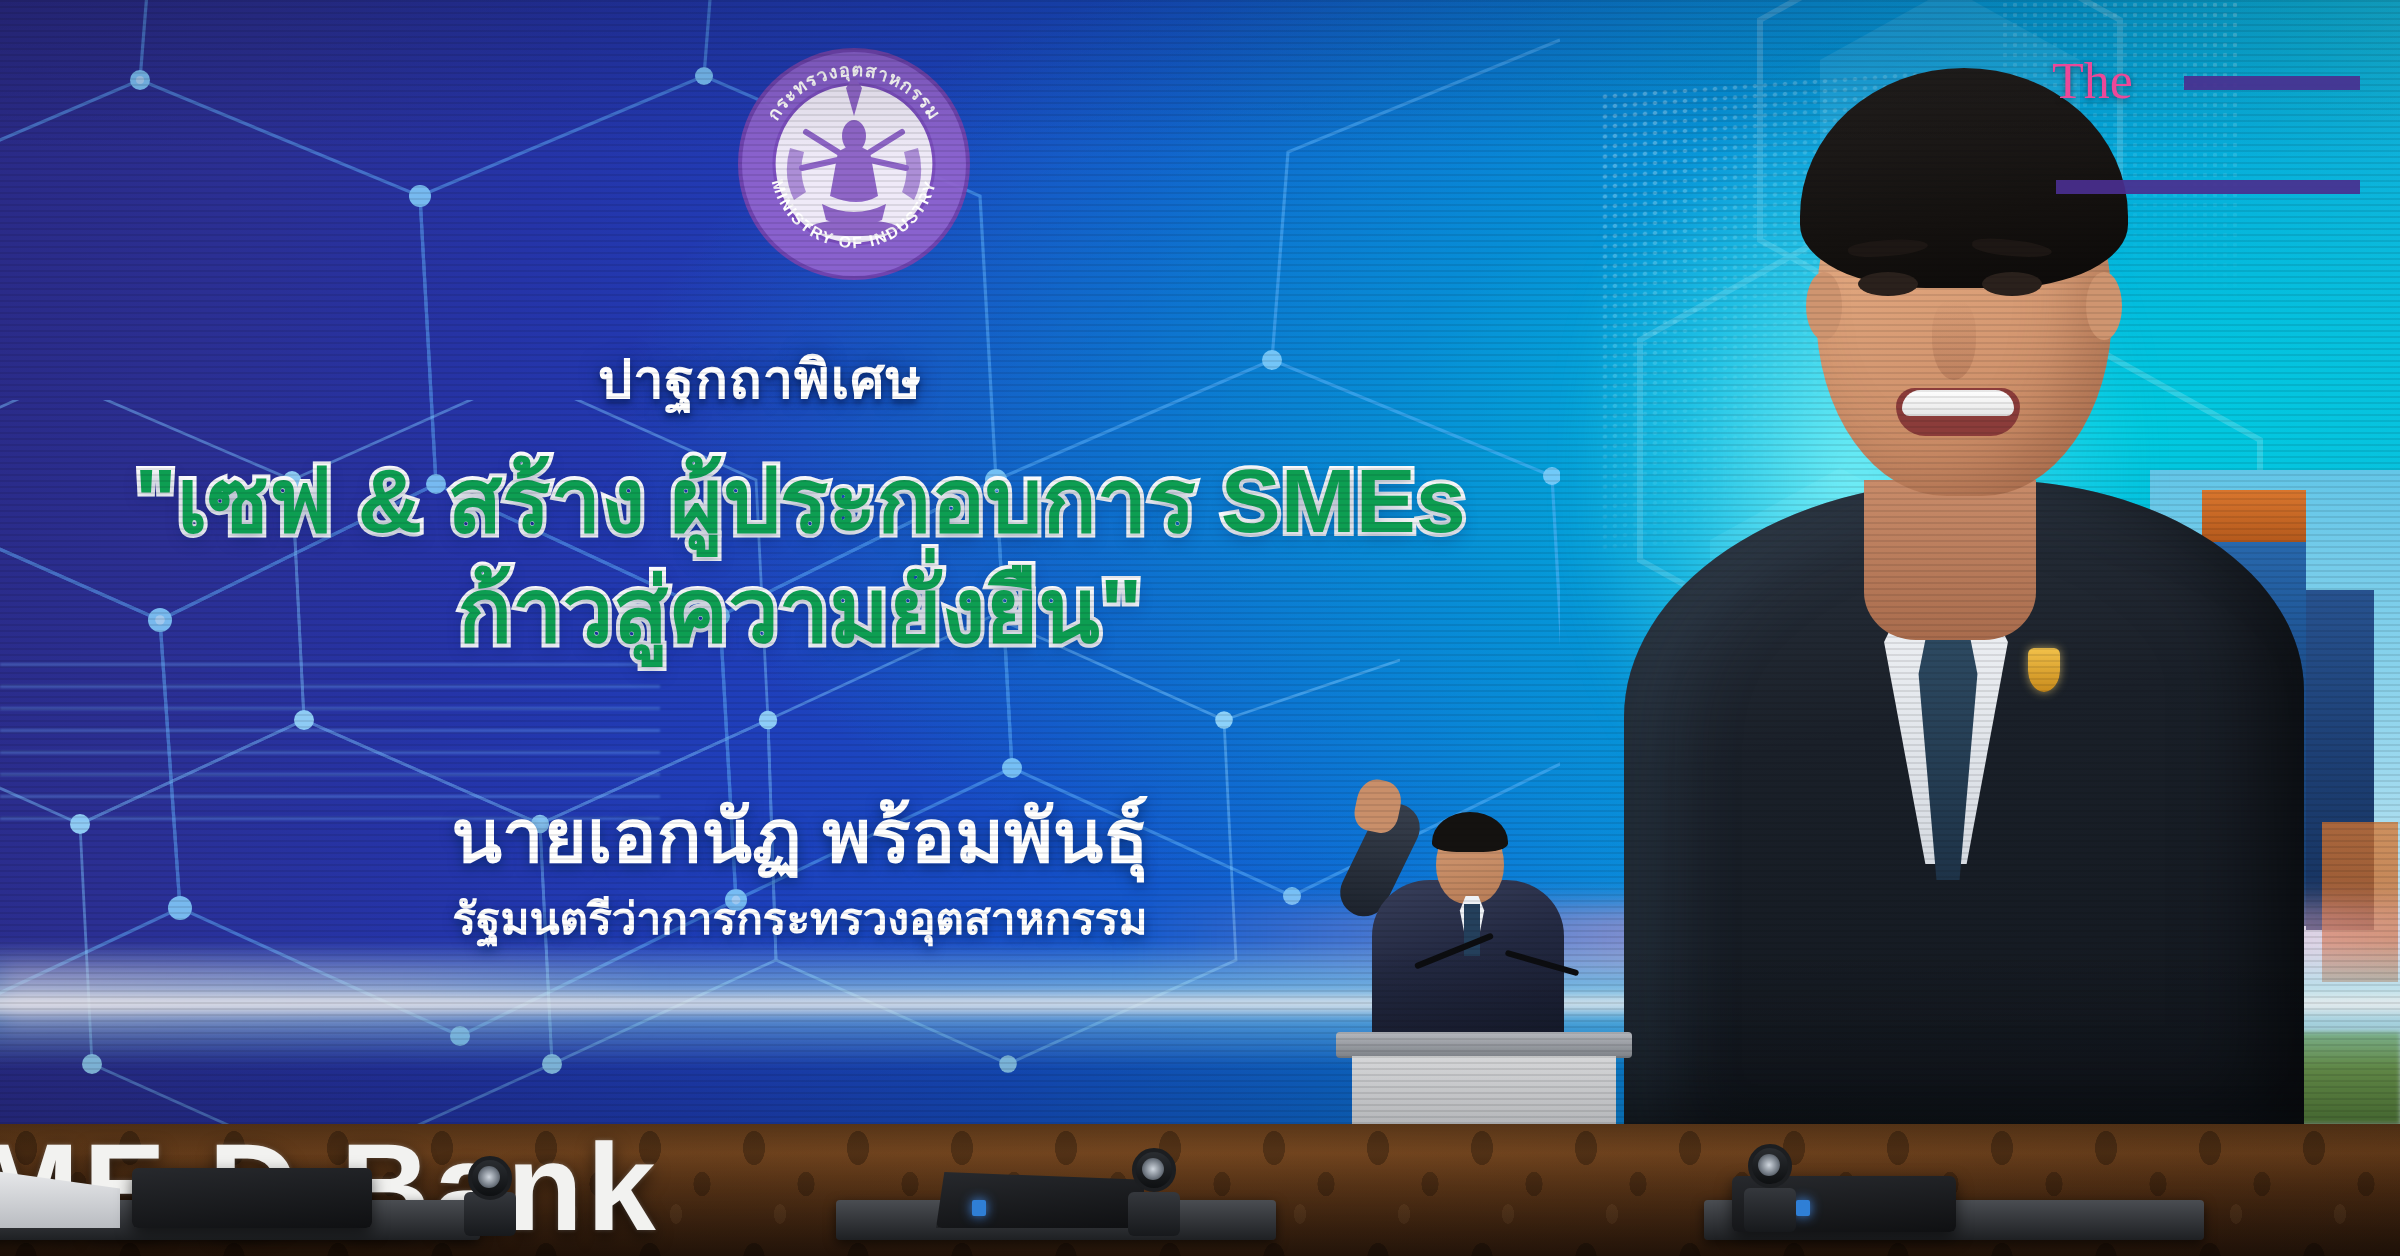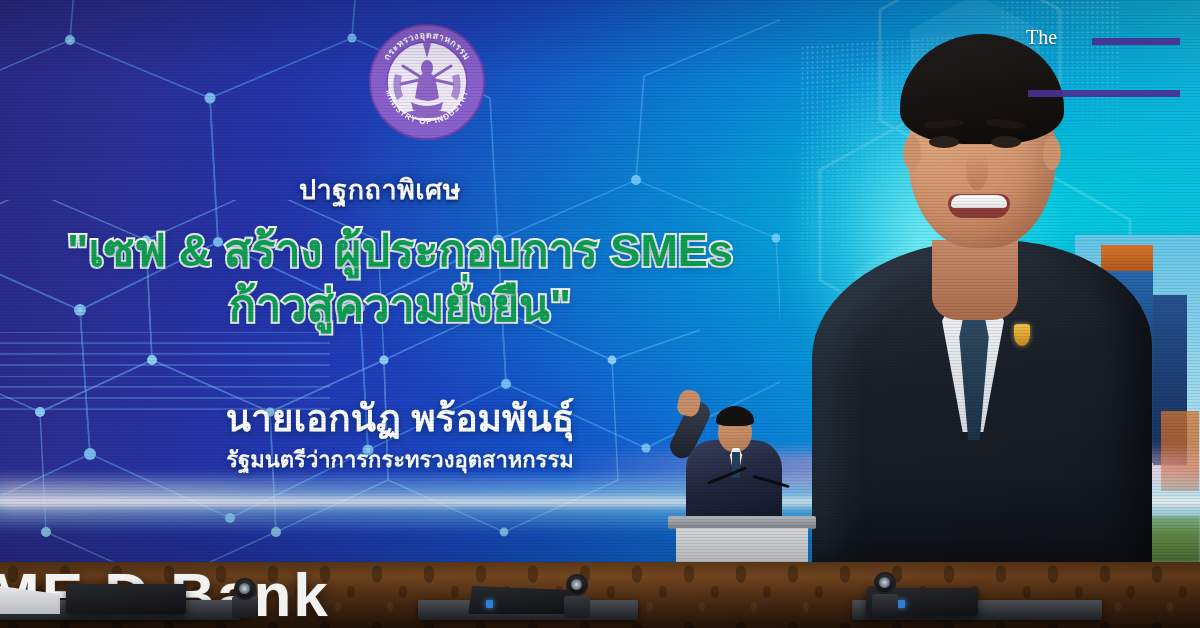--- a/index.html
+++ b/index.html
@@ -241,21 +241,21 @@
   .blue-led { position:absolute; width:7px; height:8px; background:#2f7fd6; border-radius:1px; box-shadow:0 0 6px rgba(70,150,255,.9); }
   .wedge { position:absolute; background:linear-gradient(180deg,#e9eaec,#b9bcc1); }
 
   
   .watermark { position:absolute; left:1008px; top:24px; width:172px; height:76px; }
   .wm-bar { position:absolute; background:#4a2f8f; opacity:.92; }
   .wm-bar.top { left:84px; top:14px; width:88px; height:7px; }
   .wm-bar.bot { left:20px; top:66px; width:152px; height:7px; }
   .wm-the {
     position:absolute; left:18px; top:2px;
-    font-family:"Liberation Serif", serif; font-size:20px; color:#ffffff; font-weight:400;
+    font-family:"Liberation Serif", serif; font-size:26px; color:#ec4899; font-weight:400;
     text-shadow:0 1px 3px rgba(0,0,0,.45);
   }
   .wm-better {
     position:absolute; left:14px; top:22px;
     font-family:"Liberation Serif", serif; font-size:44px; color:#fff; font-weight:700;
     letter-spacing:-1px; line-height:44px;
     text-shadow:0 2px 5px rgba(0,0,0,.5);
   }
 </style>
 </head>

